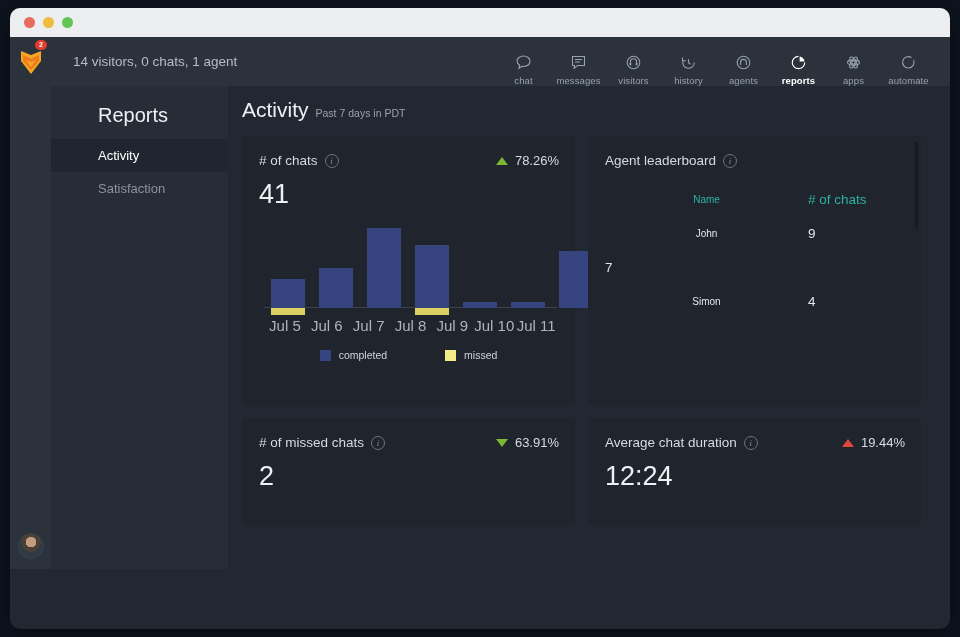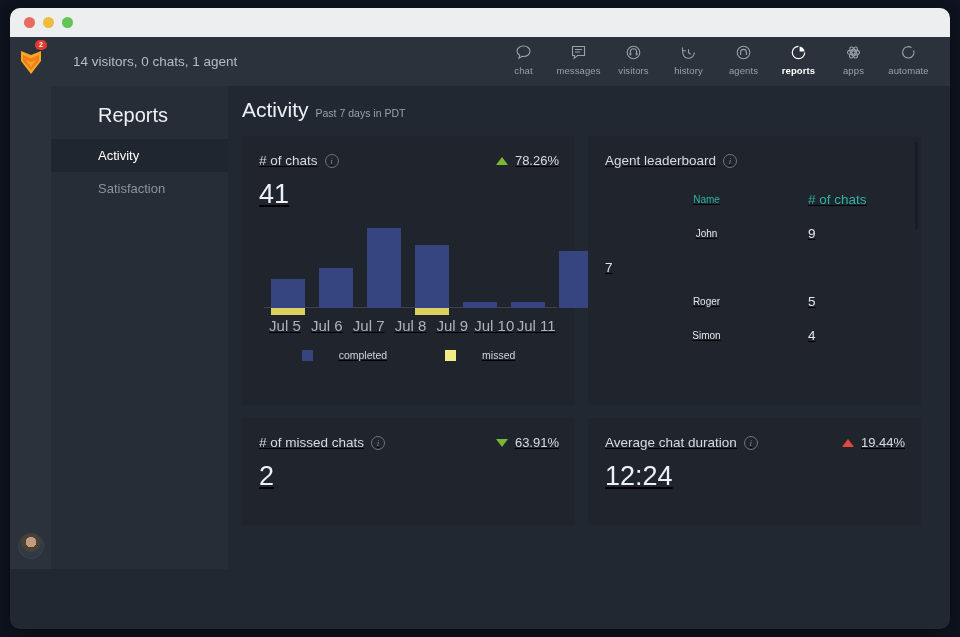--- a/index.html
+++ b/index.html
@@ -93,21 +93,21 @@
   }
   .status-text {
     color: #b6bcc4;
     font-size: 13.5px;
     padding-left: 22px;
     white-space: nowrap;
   }
   .nav {
     margin-left: auto;
     display: flex;
-    align-items: flex-start;
+    align-items: flex-end;
     height: 49px;
     padding-right: 14px;
   }
   .nav-item {
     width: 55px;
     padding-top: 5px;
     display: flex;
     flex-direction: column;
     align-items: center;
     gap: 3px;
@@ -156,21 +156,20 @@
     padding: 0 0 14px 0;
   }
   .main-title { color: #eef1f4; font-size: 21px; }
   .main-sub { color: #9aa1ab; font-size: 10.5px; }
 
   .grid { display: flex; gap: 13px; flex-wrap: wrap; }
   .card {
     background: #1f242d;
     border-radius: 2px;
     position: relative;
-    text-decoration: underline;
   }
   .card-chats { width: 333px; height: 269px; }
   .card-leader { width: 333px; height: 269px; overflow: hidden; }
   .card-missed { width: 333px; height: 107px; margin-top: 13px; }
   .card-duration { width: 333px; height: 107px; margin-top: 13px; }
 
   .card-head {
     display: flex;
     align-items: center;
     padding: 17px 16px 0 17px;
@@ -234,21 +233,21 @@
     text-align: center;
     color: #aeb4bc;
     font-size: 15px;
   }
   .legend {
     display: flex;
     justify-content: center;
     gap: 58px;
     margin-top: 17px;
   }
-  .legend-item { display: flex; align-items: center; gap: 26px; }
+  .legend-item { display: flex; align-items: center; gap: 8px; }
   .swatch { width: 11px; height: 11px; }
   .swatch.completed { background: #36457f; }
   .swatch.missed { background: #f3eb86; }
   .legend-label { color: #cfd4da; font-size: 10.5px; }
 
   
   .lb-table { padding: 14px 0 0 0; }
   .lb-row {
     display: flex;
     padding: 0 17px;
@@ -493,24 +492,20 @@
                         <div class="lb-count"># of chats</div>
                       </div>
                       <div class="lb-row">
                         <div class="lb-name">John</div>
                         <div class="lb-count">9</div>
                       </div>
                       <div class="lb-row">
                         <div class="lb-count">7</div>
                       </div>
                       <div class="lb-row">
-                        <div class="lb-name">Roger</div>
-                        <div class="lb-count">5</div>
-                      </div>
-                      <div class="lb-row">
                         <div class="lb-name">Simon</div>
                         <div class="lb-count">4</div>
                       </div>
                     </div>
                   <div class="lb-scrollbar"></div>
                 </div>
 
                 <div class="card card-duration">
                   <div class="card-head">
                     <span class="card-label">Average chat duration</span>

